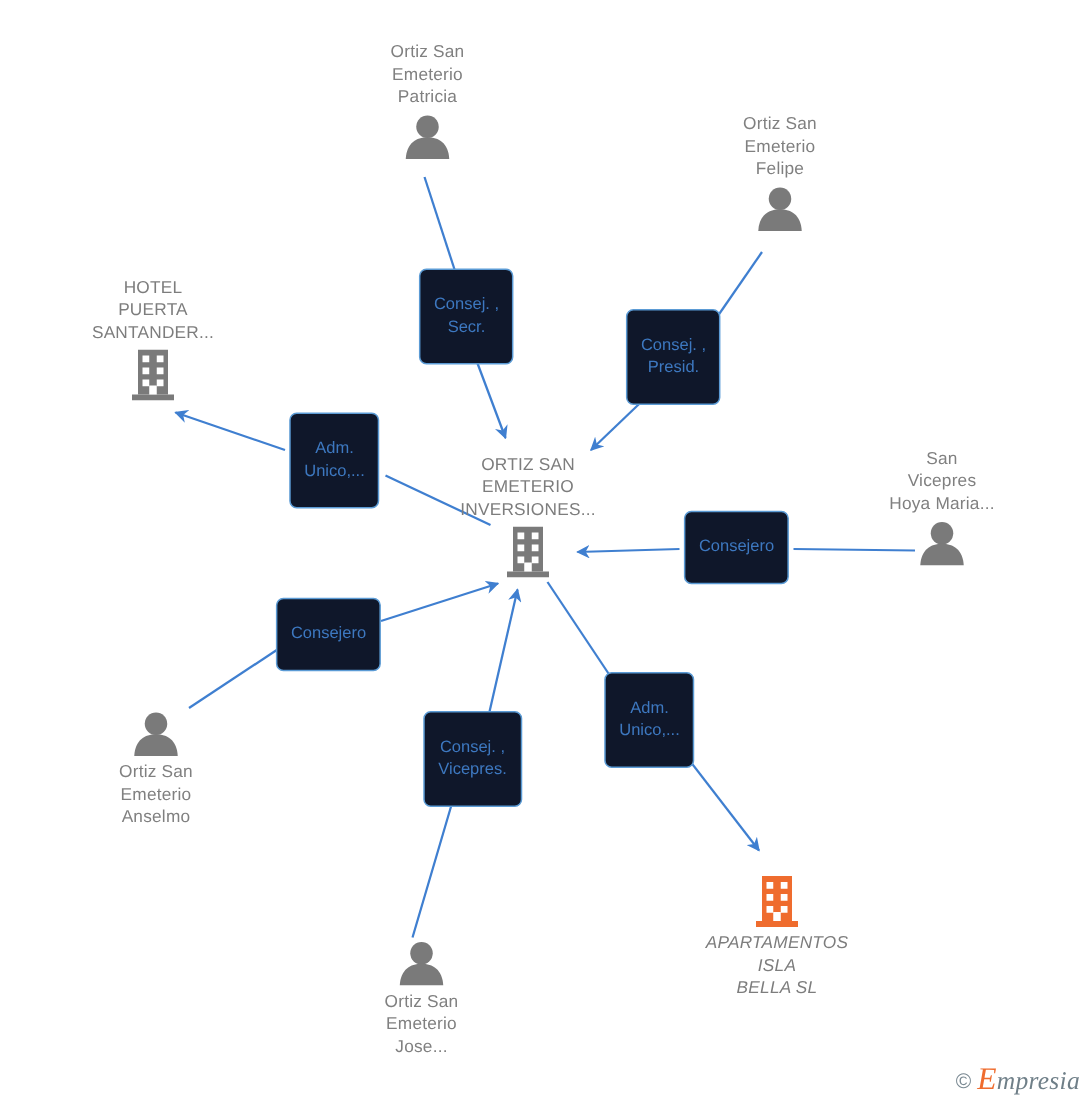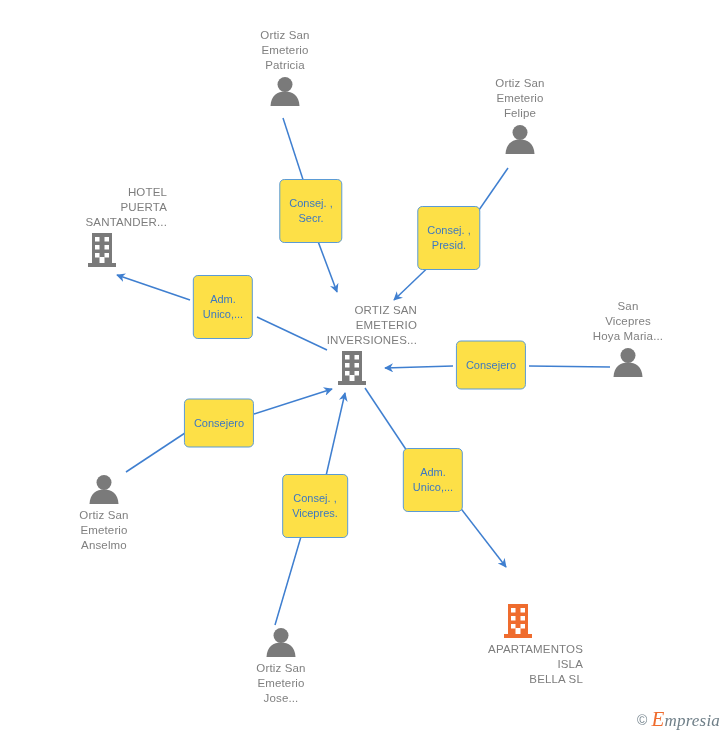--- a/index.html
+++ b/index.html
@@ -38,27 +38,27 @@
   }
   .node .caption {
     display: block;
     font-size: 11.5px;
     color: #808080;
     letter-spacing: 0.15px;
     white-space: pre-line;
   }
   .node.label-above .caption { margin-bottom: 3px; }
   .node.label-below .caption { margin-top: 4px; }
-  .node.company .caption { color: #7d7d7d; text-align: right; }
+  .node.company .caption { color: #7d7d7d; }
 
   .edge-label {
     position: absolute;
     border: 1.4px solid #5b9bd5;
     border-radius: 5px;
-    background: #fde047;
+    background: #0f172a;
     color: #3d78c0;
     font-size: 11px;
     line-height: 15px;
     text-align: center;
     padding: 16px 9px;
     white-space: pre-line;
     box-sizing: border-box;
     transform: translate(-50%, -50%);
   }
   .watermark {
@@ -210,21 +210,21 @@
       <svg width="34" height="30" viewBox="0 0 34 30">
         <circle cx="17" cy="8.5" r="7.5" fill="#7a7a7a"></circle>
         <path d="M2.5 30 C3 19.5 9.5 15.5 17 15.5 C24.5 15.5 31 19.5 31.5 30 Z" fill="#7a7a7a"></path>
       </svg>
     </span>
     <span class="caption">Ortiz San
 Emeterio
 Jose...</span>
   </div>
 
-  <div class="node label-below company" style="left:518px; top:604px;">
+  <div class="node label-below company" style="left:518px; top:584px;font-style:italic;">
     <span class="glyph">
       <svg width="30" height="34" viewBox="0 0 30 34">
         <rect x="5" y="0" width="20" height="30" fill="#ef6c2e"></rect>
         <rect x="1" y="30" width="28" height="4" fill="#ef6c2e"></rect>
         <rect x="8" y="4" width="4.5" height="4.5" fill="#ffffff"></rect>
         <rect x="17.5" y="4" width="4.5" height="4.5" fill="#ffffff"></rect>
         <rect x="8" y="12" width="4.5" height="4.5" fill="#ffffff"></rect>
         <rect x="17.5" y="12" width="4.5" height="4.5" fill="#ffffff"></rect>
         <rect x="8" y="20" width="4.5" height="4.5" fill="#ffffff"></rect>
         <rect x="17.5" y="20" width="4.5" height="4.5" fill="#ffffff"></rect>

